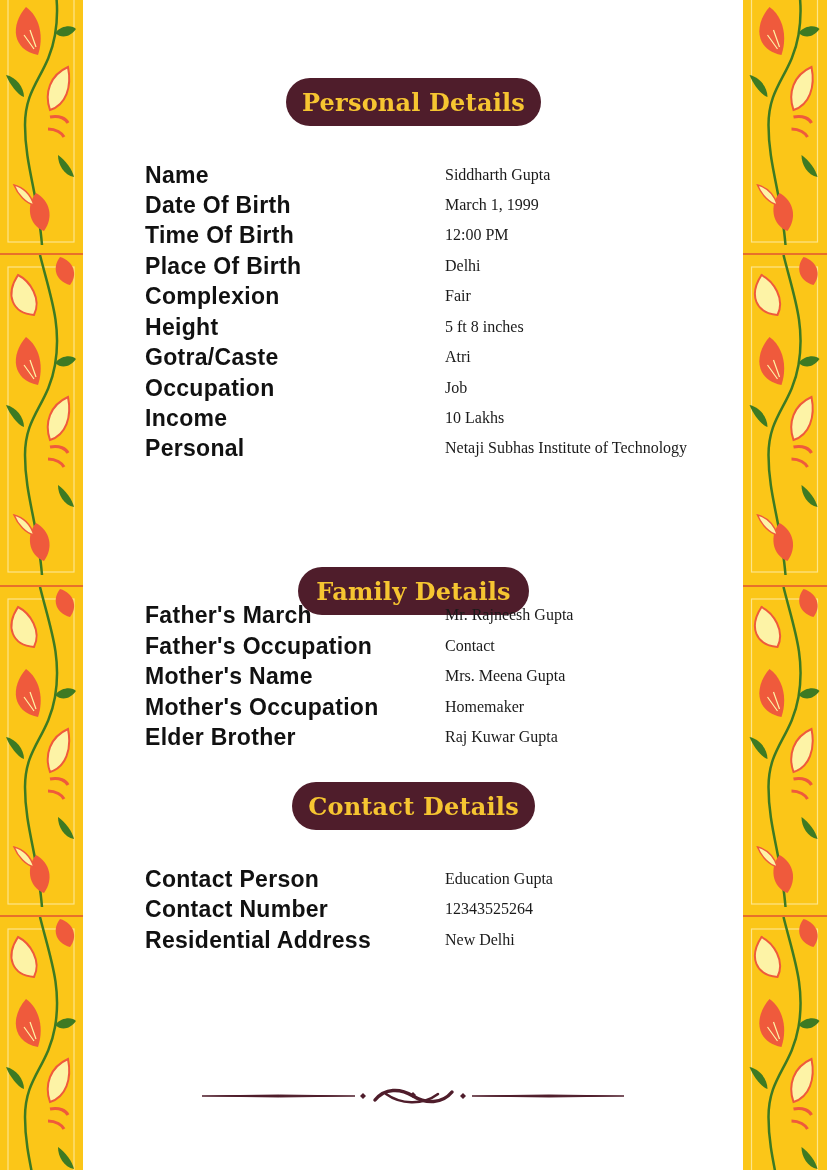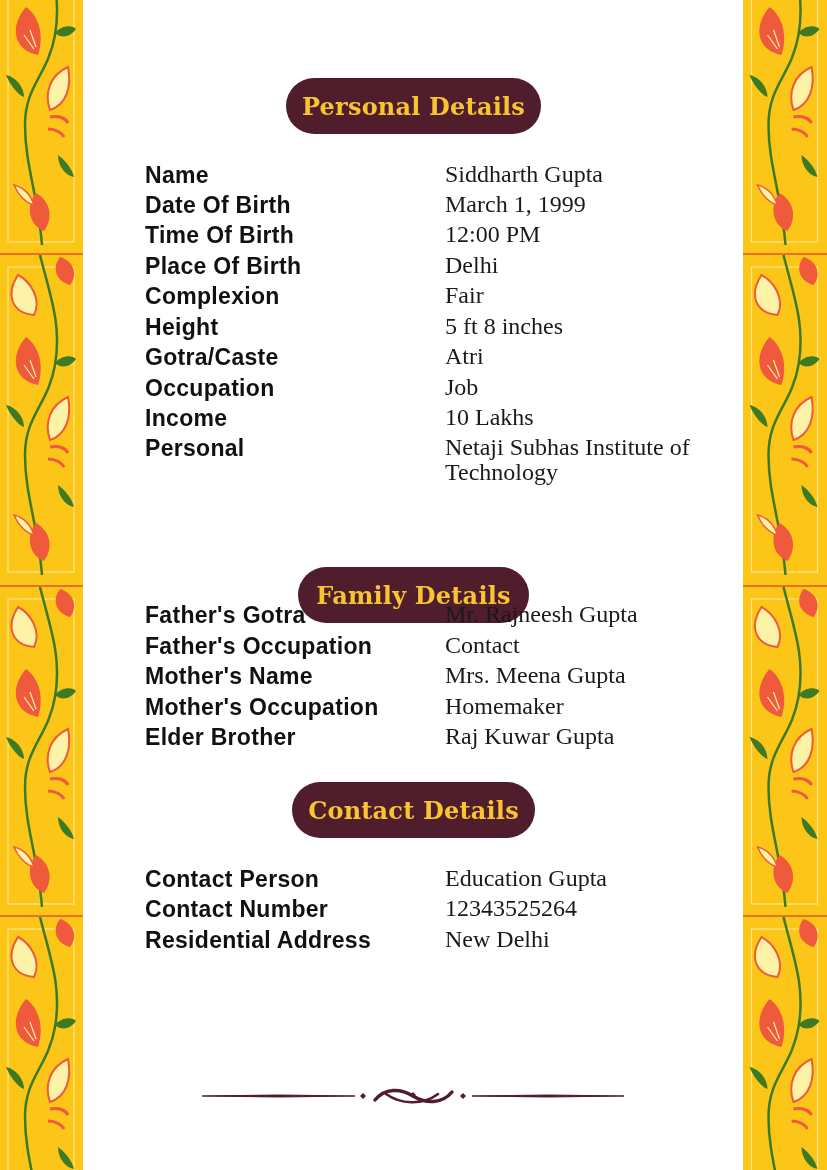--- a/index.html
+++ b/index.html
@@ -2,24 +2,24 @@
 <html><head>
 <meta charset="utf-8">
 <style>
   html, body { margin:0; padding:0; }
   body { width:827px; height:1170px; position:relative; background:#ffffff; overflow:hidden; font-family:"Liberation Sans", sans-serif; }
   .border { position:absolute; top:0; width:83px; height:1170px; background:#fbc618; overflow:hidden; }
   .border.left { left:0; }
   .border.right { right:0; width:84px; }
   .tile { position:absolute; left:0; width:100%; height:330px; }
   .sep { position:absolute; left:0; width:100%; height:2px; background:#e8702a; }
-  .pill { position:absolute; height:56px; border-radius:28px; background:#4f1d2b; color:#f6c531; font-family:"DejaVu Serif", serif; font-weight:bold; font-size:24px; display:flex; align-items:center; justify-content:center; letter-spacing:0.2px; }
+  .pill { position:absolute; height:48px; border-radius:28px; background:#4f1d2b; color:#f6c531; font-family:"DejaVu Serif", serif; font-weight:bold; font-size:24px; display:flex; align-items:center; justify-content:center; letter-spacing:0.2px; }
   .row { position:absolute; left:145px; width:600px; }
   .lbl { position:absolute; left:0; font-family:"Liberation Sans", sans-serif; font-weight:bold; font-size:23px; color:#111; letter-spacing:0.3px; }
-  .val { position:absolute; left:300px; width:285px; font-family:"Liberation Serif", serif; font-size:24px; color:#1a1a1a; line-height:25px; }
+  .val { position:absolute; left:300px; width:285px; font-family:"Liberation Serif", serif; font-size:16px; color:#1a1a1a; line-height:25px; }
   .divider { position:absolute; left:200px; top:1082px; width:426px; height:30px; }
 </style>
 </head>
 <body>
 
 <svg width="0" height="0" style="position:absolute">
   <defs>
     <g id="vine">
       <rect x="8" y="12" width="66" height="305" rx="0" fill="none" stroke="#fde58a" stroke-width="1.2"></rect>
       <path d="M40 0 C 50 40, 62 70, 55 110 C 48 150, 25 160, 25 200 C 25 240, 38 270, 42 320" fill="none" stroke="#3d7a23" stroke-width="2.5"></path>
@@ -116,21 +116,21 @@
   <div class="row" style="top:435px">
       <span class="lbl">Personal</span>
       <span class="val">Netaji Subhas Institute of Technology</span>
     </div>
 </div>
 
 <div class="pill" style="left:298px; top:519px; width:231px;margin-top:48px;">Family Details</div>
 
 <div>
   <div class="row" style="top:602px">
-      <span class="lbl">Father's Gotra</span>
+      <span class="lbl">Father's March</span>
       <span class="val">Mr. Rajneesh Gupta</span>
     </div>
   <div class="row" style="top:633px">
       <span class="lbl">Father's Occupation</span>
       <span class="val">Contact</span>
     </div>
   <div class="row" style="top:663px">
       <span class="lbl">Mother's Name</span>
       <span class="val">Mrs. Meena Gupta</span>
     </div>

